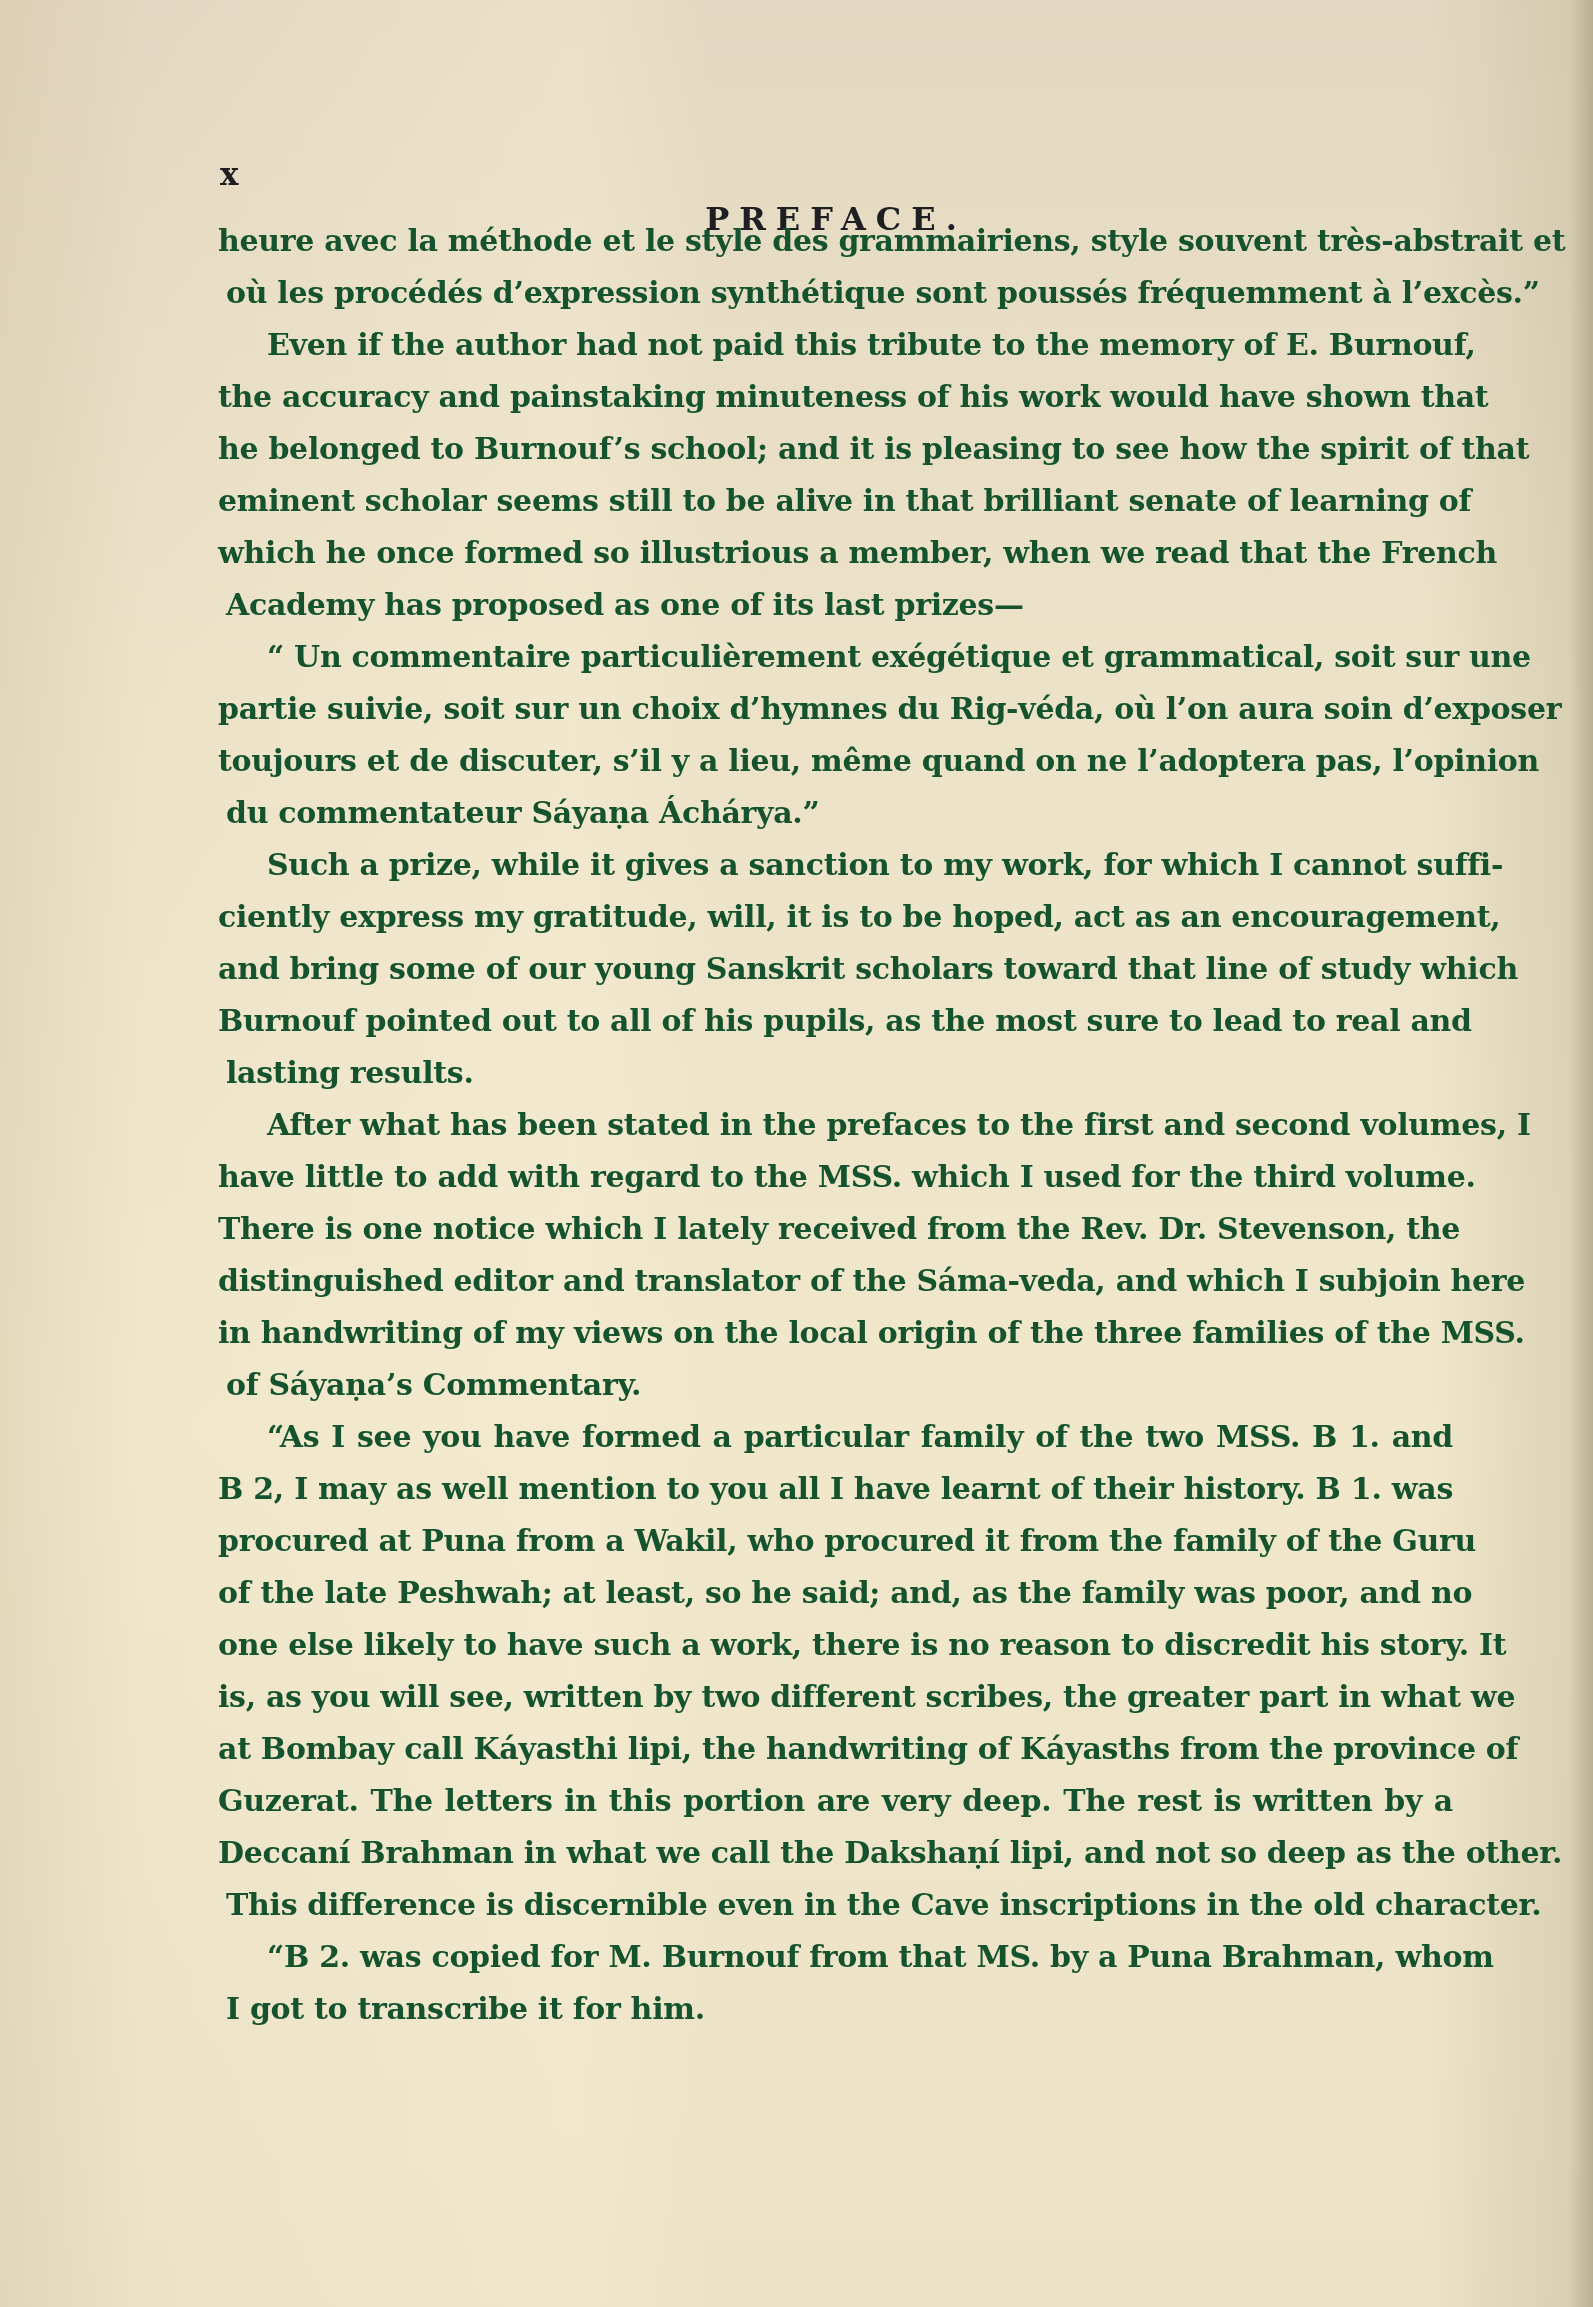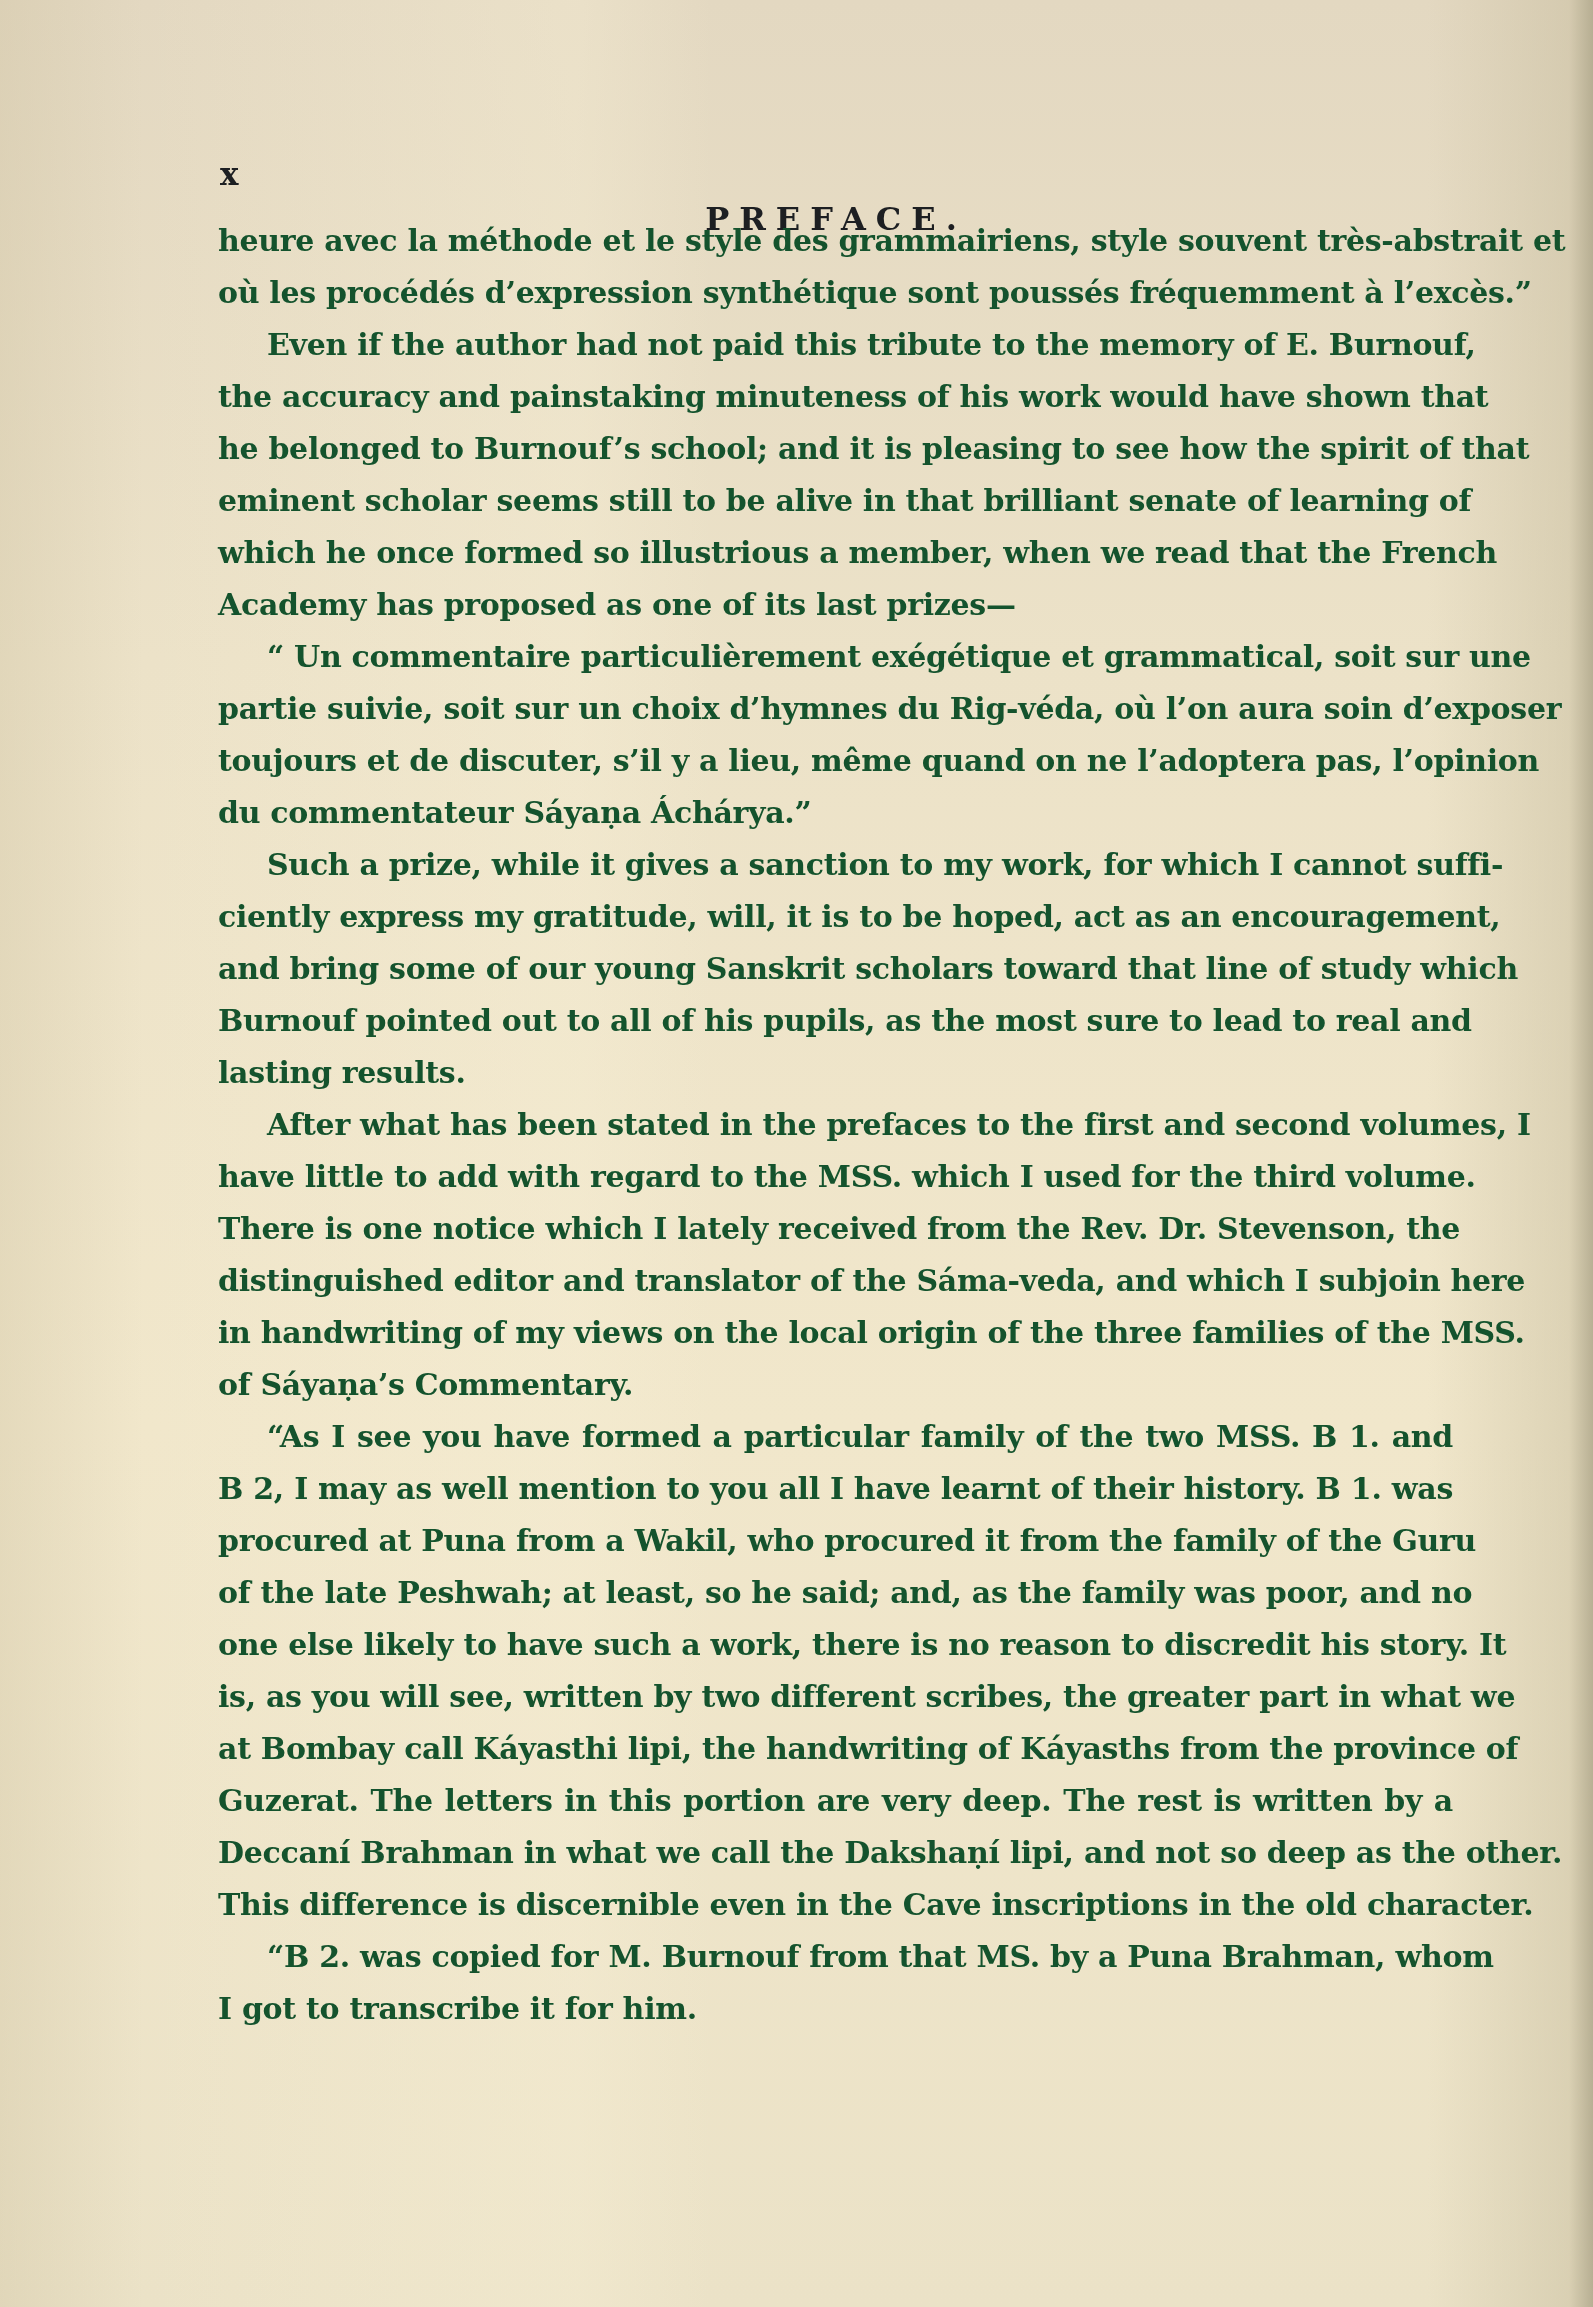--- a/index.html
+++ b/index.html
@@ -77,20 +77,21 @@
   .line {
     display: block;
     white-space: nowrap;
     text-align: justify;
     text-align-last: justify;
     height: 52px;
     letter-spacing: -0.3px;
   }
   .line.last {
     text-align-last: left;
+    margin-left: 8px;
   }
   .line.indent {
     padding-left: 49px;
   }
 </style>
 </head>
 <body>
 
 <div class="paper"></div>
 

